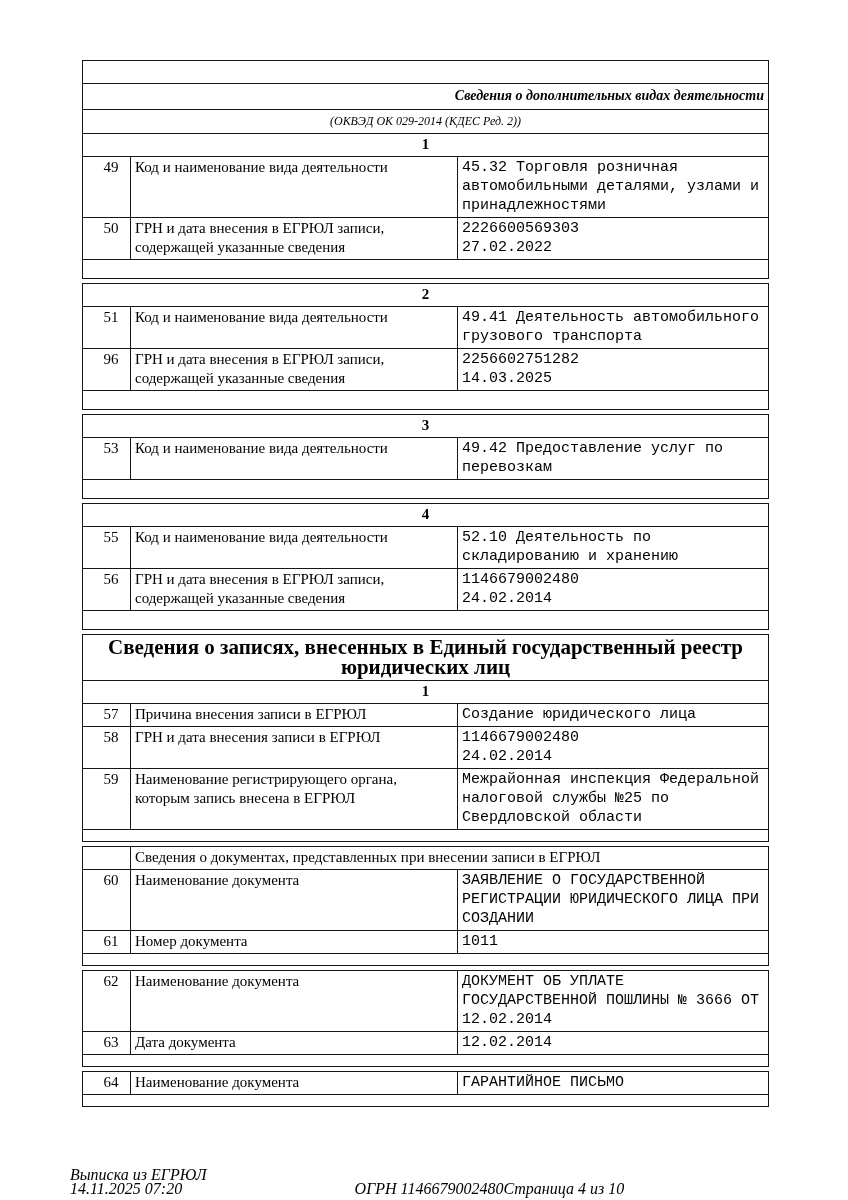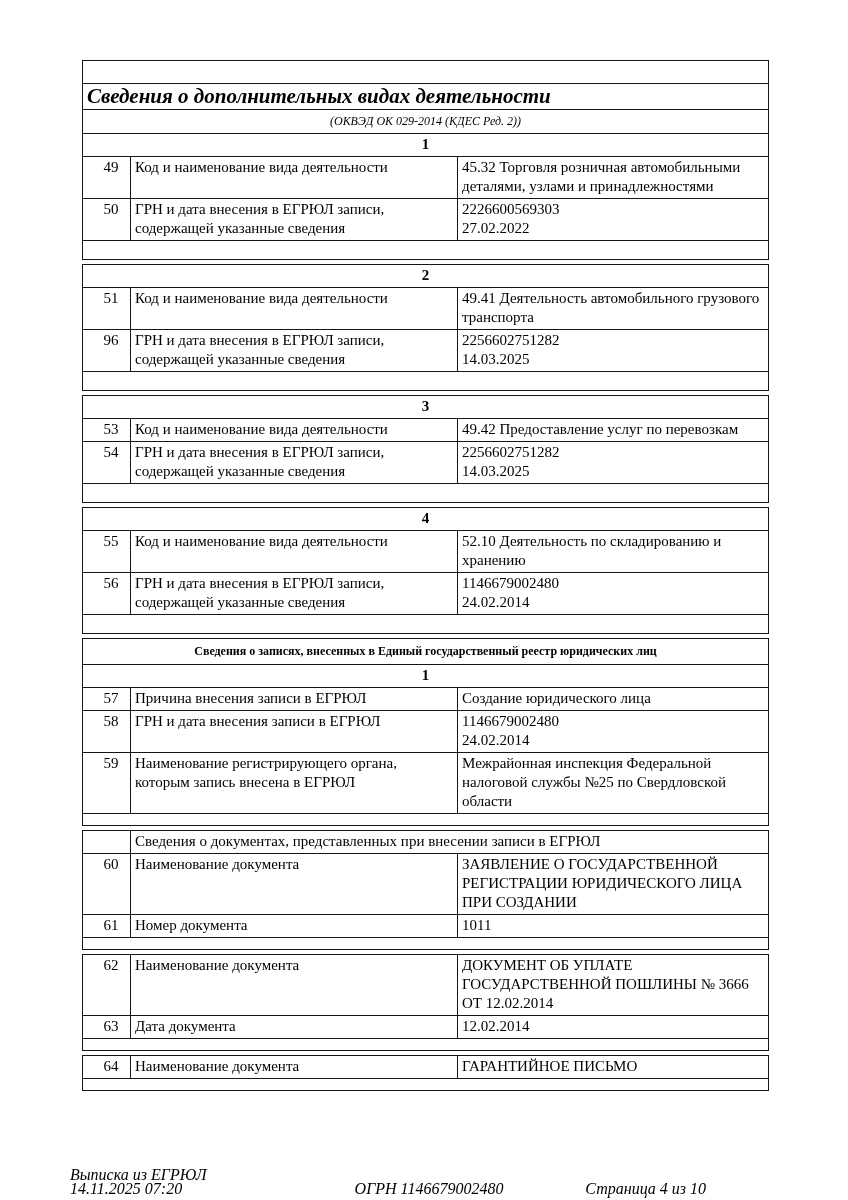--- a/index.html
+++ b/index.html
@@ -19,45 +19,45 @@
   col.col-num   { width: 48px; }
   col.col-label { width: 327px; }
   td {
     border: 1px solid var(--line, #161616);
     vertical-align: top; font-size: 15px; line-height: 19px;
     padding: 1px 4px 2px 4px; overflow: hidden;
     word-wrap: break-word;
   }
   td.c-num { text-align: center; padding-left: 10px; padding-right: 1px; }
   td.c-title {
-    font-weight: bold; font-style: italic; text-align: left;
-    font-size: 21px; line-height: 20px; padding-top: 2px; padding-bottom: 3px;
+    font-weight: bold; font-style: italic; text-align: right;
+    font-size: 14px; line-height: 20px; padding-top: 2px; padding-bottom: 3px;
   }
   td.c-subtitle {
     font-style: italic; text-align: center;
     font-size: 12px; line-height: 20px; padding-bottom: 2px;
   }
   td.c-header {
     font-weight: bold; text-align: center;
-    font-size: 12px; line-height: 20px; padding-top: 2px; padding-bottom: 3px;
+    font-size: 21px; line-height: 20px; padding-top: 2px; padding-bottom: 3px;
   }
   td.c-section_number { font-weight: bold; text-align: center; }
   td.c-spacer { padding: 0; }
   td.sz-top { height: 23px; }
   td.sz-lg  { height: 19px; }
   td.sz-sm  { height: 12px; }
-  .v-line { white-space: normal; }
+  .v-line { white-space: normal; font-family: Liberation Mono, monospace; }
   .footer {
     position: absolute; left: 70px; top: 1135px; width: 718px;
     display: grid; grid-template-columns: 1fr auto 1fr; align-items: end;
     font-size: 16px; line-height: 14px; font-style: italic;
   }
   .f-left { text-align: left; }
   .f-center { text-align: center; margin-top: 47px; }
-  .f-right { text-align: center; }
+  .f-right { text-align: left; }
 </style>
 </head>
 <body>
 
 <div class="doc">
     <table class="block">
       <colgroup>
         <col class="col-num">
         <col class="col-label">
         <col class="col-value">
@@ -133,28 +133,20 @@
       </colgroup>
       <tbody>
         <tr class="row-section_number">
           <td class="c-section_number" colspan="3">3</td>
         </tr>
         <tr class="row-data">
           <td class="c-num">53</td>
           <td class="c-label">Код и наименование вида деятельности</td>
           <td class="c-value">
             <div class="v-line">49.42 Предоставление услуг по перевозкам</div>
-          </td>
-        </tr>
-        <tr class="row-data">
-          <td class="c-num">54</td>
-          <td class="c-label">ГРН и дата внесения в ЕГРЮЛ записи, содержащей указанные сведения</td>
-          <td class="c-value">
-            <div class="v-line">2256602751282</div>
-            <div class="v-line">14.03.2025</div>
           </td>
         </tr>
         <tr class="row-spacer">
           <td class="c-spacer sz-lg" colspan="3"></td>
         </tr>
       </tbody>
     </table>
     <table class="block">
       <colgroup>
         <col class="col-num">

